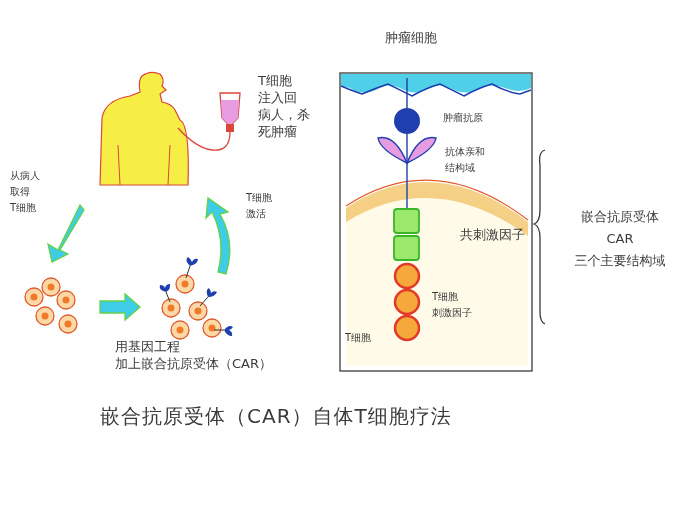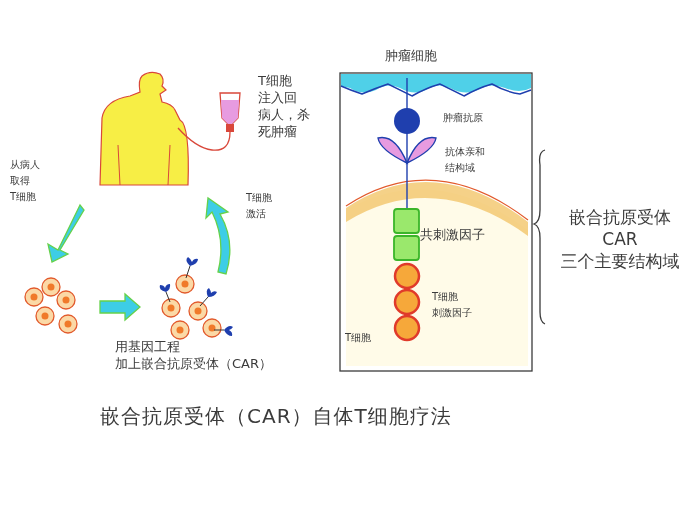--- a/index.html
+++ b/index.html
@@ -3,21 +3,21 @@
 <meta charset="utf-8">
 <style>
   html, body { margin: 0; padding: 0; background: #ffffff; }
   body { width: 700px; height: 518px; position: relative; overflow: hidden;
          font-family: "DejaVu Sans", sans-serif; color: #3a3a3a; }
   #canvas { position: absolute; left: 0; top: 0; width: 700px; height: 518px; }
   .lbl { position: absolute; font-size: 13px; line-height: 17px; color: #3b3b3b;
          white-space: pre; font-family: "DejaVu Sans", sans-serif; }
   .lbl.small { font-size: 10px; line-height: 16px; }
   .lbl.title { font-size: 20px; letter-spacing: 1px; }
-  .lbl.brace { font-size: 17px; line-height: 22px; }
+  .lbl.brace { font-size: 13px; line-height: 22px; }
   .ctr { text-align: center; }
 </style>
 </head>
 <body>
 
 <svg id="canvas" viewBox="0 0 700 518" xmlns="http://www.w3.org/2000/svg">
 
   <g>
     <path d="M100 185 L102 118 Q105 100 130 96 L140 92 Q138 80 142 76 Q150 70 160 74 Q165 79 162 86 L166 90 L160 94 L162 102 Q172 104 175 110 L180 120 Q190 125 188 185 Z" fill="#f7ee45" stroke="#d9473a" stroke-width="1.2"></path>
     <line x1="118" y1="145" x2="120" y2="185" stroke="#d9473a" stroke-width="1"></line>
@@ -117,33 +117,33 @@
     <circle cx="407" cy="328" r="12"></circle>
   </g>
 
   <path d="M545 150 Q538 152 540 165 L540 210 Q540 222 534 224 Q540 226 540 238 L540 312 Q540 322 545 324" fill="none" stroke="#3b3b3b" stroke-width="1.3"></path>
 </svg>
 
 <div class="lbl" style="left:258px;top:72px;">T细胞
 注入回
 病人，杀
 死肿瘤</div>
-<div class="lbl small" style="left:10px;top:157px;">从病人
+<div class="lbl small" style="left:10px;top:168px;">从病人
 取得
 T细胞</div>
 <div class="lbl small" style="left:246px;top:190px;">T细胞
 激活</div>
 <div class="lbl" style="left:80px;top:338px;margin-left:35px;">用基因工程
 加上嵌合抗原受体（CAR）</div>
 
-<div class="lbl" style="left:385px;top:48px;font-family:Liberation Mono, monospace;">肿瘤细胞</div>
+<div class="lbl" style="left:385px;top:29px;">肿瘤细胞</div>
 <div class="lbl small" style="left:443px;top:110px;">肿瘤抗原</div>
 <div class="lbl small" style="left:445px;top:144px;">抗体亲和
 结构域</div>
-<div class="lbl" style="left:420px;top:226px;">共刺激因子</div>
+<div class="lbl" style="left:460px;top:226px;">共刺激因子</div>
 <div class="lbl small" style="left:432px;top:289px;">T细胞
 刺激因子</div>
 <div class="lbl small" style="left:345px;top:330px;">T细胞</div>
 
 <div class="lbl brace ctr" style="left:560px;top:206px;width:120px;"><span>嵌合抗原受体</span>
 <span>CAR</span>
 <span>三个主要结构域</span></div>
 
 <div class="lbl title" style="left:100px;top:408px;">嵌合抗原受体（CAR）自体T细胞疗法</div>
 

